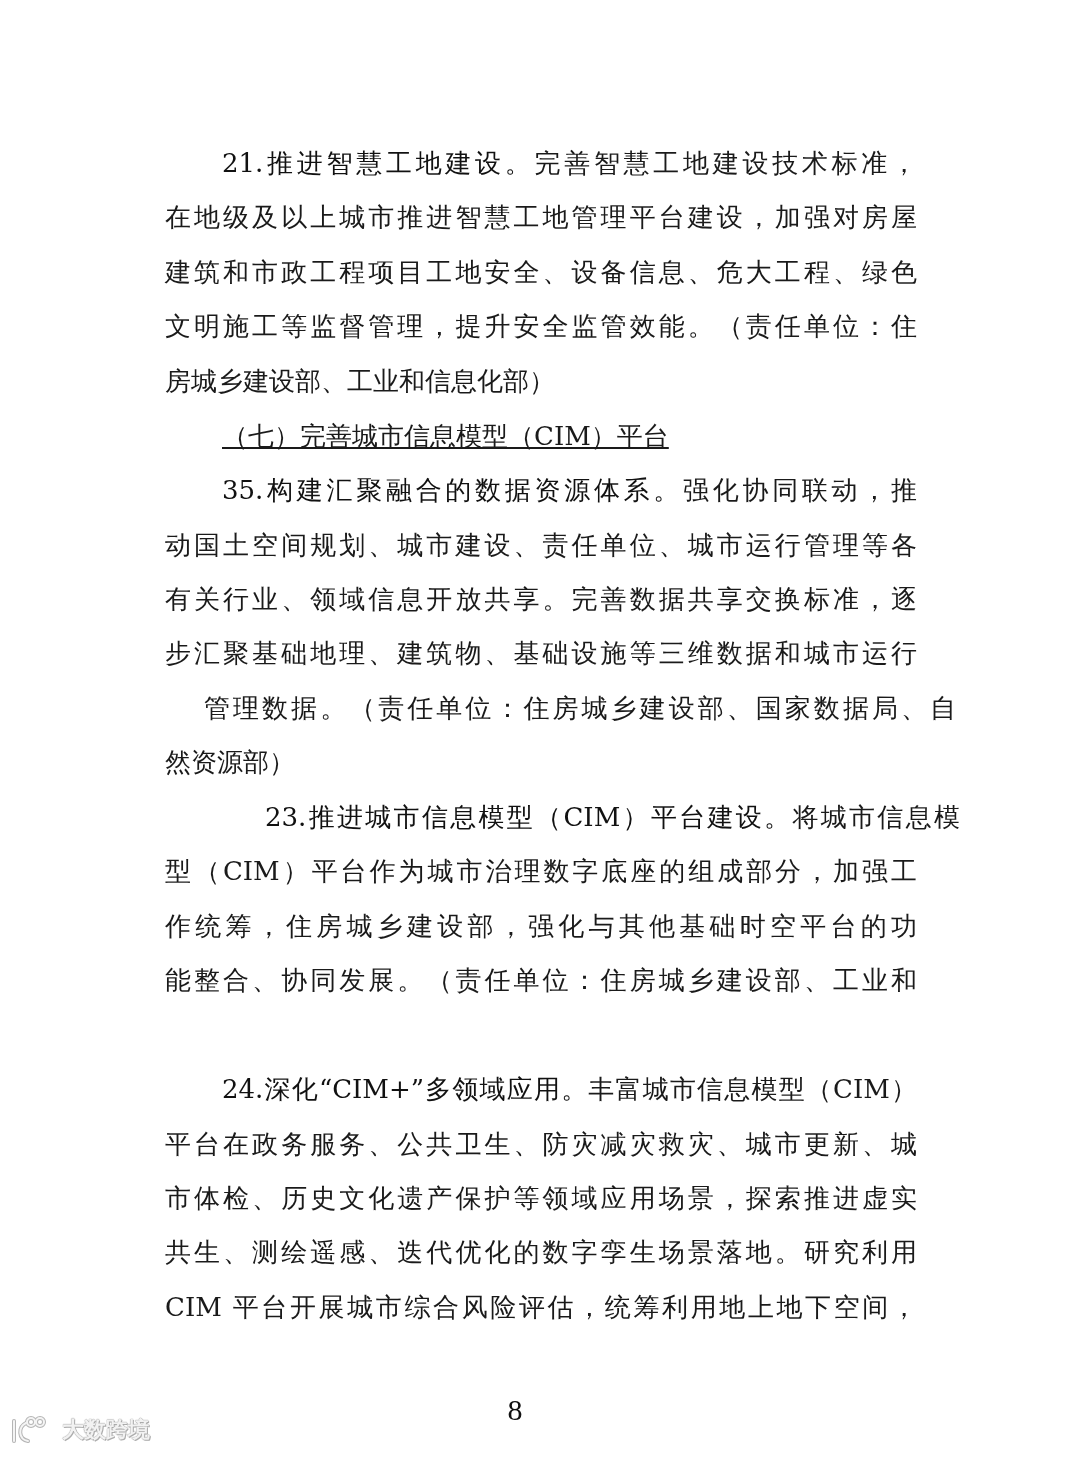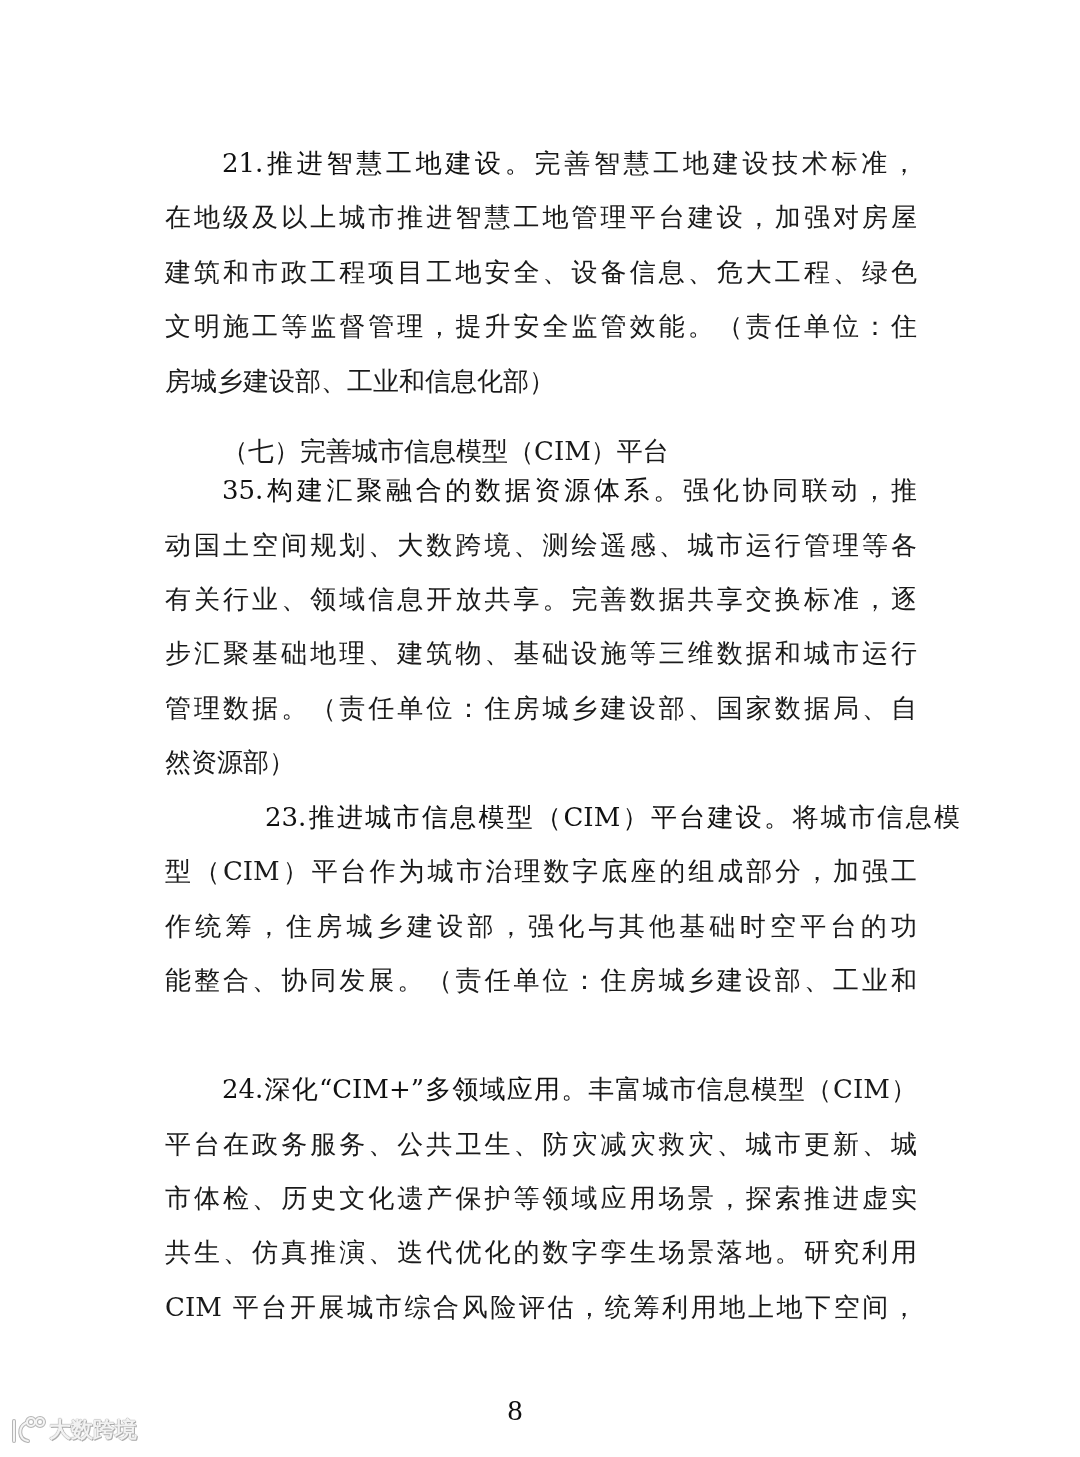--- a/index.html
+++ b/index.html
@@ -22,56 +22,56 @@
   .line.last { text-align-last: left; }
   .line.indent { left: 222px; width: 695px; }
   .line.sub { left: 222px; width: 480px; text-align-last: left; }
   .b { font-weight: normal; color: #111; }
   .pagenum {
     position: absolute; left: 500px; top: 1063px; width: 30px; text-align: center;
     font-family: "Liberation Serif", serif; font-size: 30px; color: #111;
   }
   .watermark {
     position: absolute; left: 8px; top: 1413px; height: 34px;
-    display: flex; align-items: center; gap: 1px;
+    display: flex; align-items: center; gap: 14px;
     font-family: "DejaVu Sans", sans-serif; font-size: 22px; font-weight: bold;
     color: #f2f2f2;
     text-shadow: 0 0 1px #9a9a9a, 0 0 1px #9a9a9a, 1px 1px 0 #b0b0b0;
   }
   .wm-logo { width: 40px; height: 30px; }
 </style>
 </head>
 <body>
 
 <div class="page">
 
   <div class="line indent" style="top:143px;"><span class="b">21.</span><span class="b">推进智慧工地建设。</span><span>完善智慧工地建设技术标准，</span></div>
   <div class="line" style="top:197px;">在地级及以上城市推进智慧工地管理平台建设，加强对房屋</div>
   <div class="line" style="top:252px;">建筑和市政工程项目工地安全、设备信息、危大工程、绿色</div>
   <div class="line" style="top:306px;">文明施工等监督管理，提升安全监管效能。（责任单位：住</div>
   <div class="line last" style="top:361px;">房城乡建设部、工业和信息化部）</div>
 
-  <div class="line sub" style="top:431px; left:222px;">（七）完善城市信息模型（CIM）平台</div>
+  <div class="line sub" style="top:416px; left:222px;text-decoration:underline;">（七）完善城市信息模型（CIM）平台</div>
 
   <div class="line indent" style="top:470px;"><span class="b">35.</span><span class="b">构建汇聚融合的数据资源体系。</span><span>强化协同联动，推</span></div>
-  <div class="line" style="top:525px;">动国土空间规划、大数跨境、测绘遥感、城市运行管理等各</div>
+  <div class="line" style="top:525px;">动国土空间规划、城市建设、责任单位、城市运行管理等各</div>
   <div class="line" style="top:579px;">有关行业、领域信息开放共享。完善数据共享交换标准，逐</div>
   <div class="line" style="top:633px;">步汇聚基础地理、建筑物、基础设施等三维数据和城市运行</div>
-  <div class="line" style="top:688px;">管理数据。（责任单位：住房城乡建设部、国家数据局、自</div>
+  <div class="line" style="top:688px;margin-left:39px;">管理数据。（责任单位：住房城乡建设部、国家数据局、自</div>
   <div class="line last" style="top:742px;">然资源部）</div>
 
   <div class="line indent" style="top:797px;margin-left:43px;"><span class="b">23.</span><span class="b">推进城市信息模型（CIM）平台建设。</span><span>将城市信息模</span></div>
   <div class="line" style="top:851px;">型（CIM）平台作为城市治理数字底座的组成部分，加强工</div>
   <div class="line" style="top:906px;">作统筹，住房城乡建设部，强化与其他基础时空平台的功</div>
   <div class="line" style="top:960px;">能整合、协同发展。（责任单位：住房城乡建设部、工业和</div>
 
   <div class="line indent" style="top:1069px;"><span class="b">24.</span><span class="b">深化“CIM+”多领域应用。</span><span>丰富城市信息模型（CIM）</span></div>
   <div class="line" style="top:1124px;">平台在政务服务、公共卫生、防灾减灾救灾、城市更新、城</div>
   <div class="line" style="top:1178px;">市体检、历史文化遗产保护等领域应用场景，探索推进虚实</div>
-  <div class="line" style="top:1232px;">共生、仿真推演、迭代优化的数字孪生场景落地。研究利用</div>
+  <div class="line" style="top:1232px;">共生、测绘遥感、迭代优化的数字孪生场景落地。研究利用</div>
   <div class="line" style="top:1287px;">CIM 平台开展城市综合风险评估，统筹利用地上地下空间，</div>
 
   <div class="pagenum" style="top:1393px; left:500px;">8</div>
 
   <div class="watermark">
     <svg class="wm-logo" viewBox="0 0 40 30">
       <g fill="none" stroke="#b5b5b5" stroke-width="4" stroke-linecap="round">
         <path d="M6 6 L6 26"></path>
         <path d="M18 8 C10 12 10 24 20 26"></path>
         <circle cx="23" cy="7" r="4"></circle>

